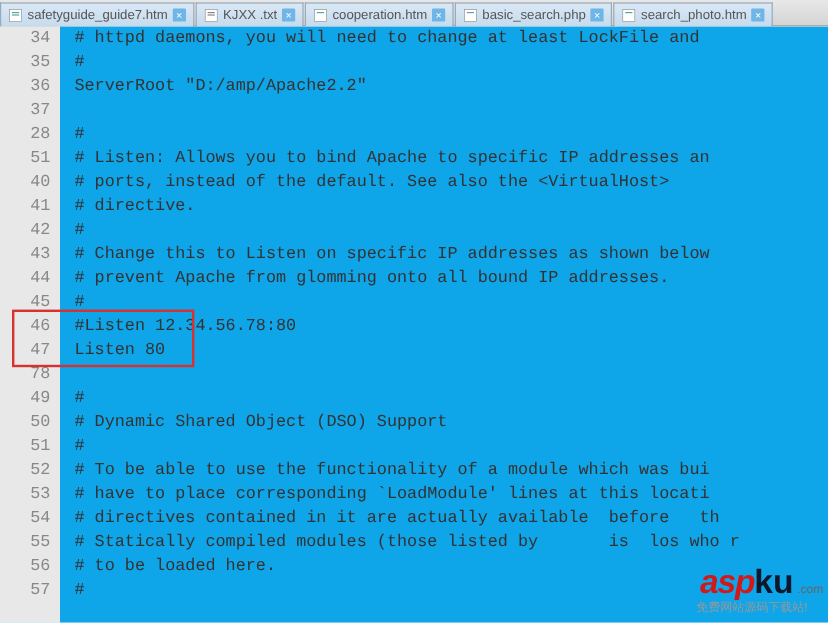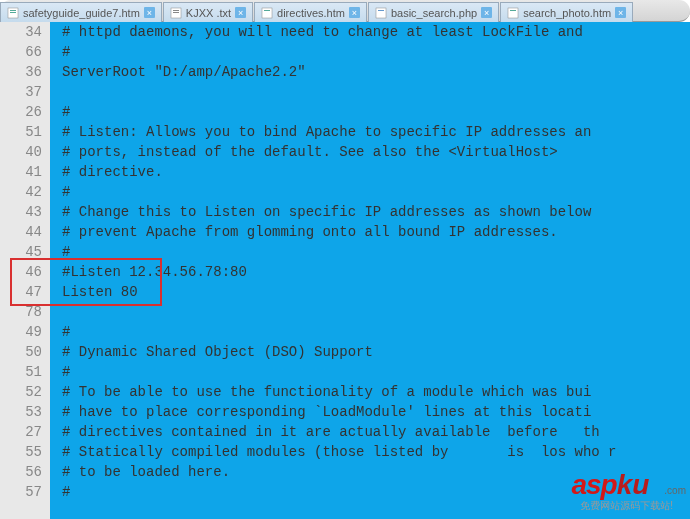--- a/index.html
+++ b/index.html
@@ -10,21 +10,20 @@
       width: 690px;
       height: 519px;
       overflow: hidden;
       position: relative;
     }
     .tabs {
       display: flex;
       background: linear-gradient(#e8e8e8, #d4d4d4);
       height: 22px;
       border-bottom: 1px solid #999;
-      border-radius: 11px;
     }
     .tab {
       display: flex;
       align-items: center;
       padding: 0 6px;
       background: linear-gradient(#dae8f5, #c5dbed);
       border: 1px solid #9ab;
       border-bottom: none;
       margin-right: 1px;
       font-size: 11px;
@@ -101,29 +100,28 @@
       pointer-events: none;
     }
     .wm-asp {
       color: #d31818;
       font-size: 28px;
       font-weight: bold;
       font-style: italic;
       letter-spacing: -1px;
     }
     .wm-ku {
-      color: #b91c1c;
+      color: #0f172a;
       font-size: 28px;
       font-weight: bold;
-      font-style: italic;
     }
     .wm-cn {
       font-size: 10px;
       color: #666;
-      margin-left: 15px;
+      margin-left: 3px;
     }
     .wm-tag {
       position: absolute;
       right: 17px;
       bottom: 6px;
       font-size: 10px;
       color: #999;
       font-family: "Microsoft YaHei", sans-serif;
     }
   </style>
@@ -153,21 +151,21 @@
     <span>KJXX .txt</span>
     <span class="tab-close">×</span>
   </div>
   <div class="tab">
     <span class="tab-icon">
       <svg width="12" height="12" viewBox="0 0 12 12">
           <rect x="1" y="1" width="10" height="10" fill="#fff" stroke="#888" stroke-width="0.5"></rect>
           <rect x="3" y="3" width="6" height="1" fill="#5a9"></rect>
         </svg>
     </span>
-    <span>directives.htm</span>
+    <span>cooperation.htm</span>
     <span class="tab-close">×</span>
   </div>
   <div class="tab">
     <span class="tab-icon">
       <svg width="12" height="12" viewBox="0 0 12 12">
           <rect x="1" y="1" width="10" height="10" fill="#fff" stroke="#888" stroke-width="0.5"></rect>
           <rect x="3" y="3" width="6" height="1" fill="#69c"></rect>
         </svg>
     </span>
     <span>basic_search.php</span>
@@ -181,40 +179,40 @@
         </svg>
     </span>
     <span>search_photo.htm</span>
     <span class="tab-close">×</span>
   </div>
 </div>
 
 <div class="editor">
   <div class="gutter" id="gutter">
       <div class="line">34</div>
-      <div class="line">66</div>
+      <div class="line">35</div>
       <div class="line">36</div>
       <div class="line">37</div>
-      <div class="line">26</div>
+      <div class="line">28</div>
       <div class="line">51</div>
       <div class="line">40</div>
       <div class="line">41</div>
       <div class="line">42</div>
       <div class="line">43</div>
       <div class="line">44</div>
       <div class="line">45</div>
       <div class="line">46</div>
       <div class="line">47</div>
       <div class="line">78</div>
       <div class="line">49</div>
       <div class="line">50</div>
       <div class="line">51</div>
       <div class="line">52</div>
       <div class="line">53</div>
-      <div class="line">27</div>
+      <div class="line">54</div>
       <div class="line">55</div>
       <div class="line">56</div>
       <div class="line">57</div>
     </div>
   <div class="code" id="code"><div class="line"># httpd daemons, you will need to change at least LockFile and</div><div class="line">#</div><div class="line">ServerRoot "D:/amp/Apache2.2"</div><div class="line"></div><div class="line">#</div><div class="line"># Listen: Allows you to bind Apache to specific IP addresses an</div><div class="line"># ports, instead of the default. See also the &lt;VirtualHost&gt;</div><div class="line"># directive.</div><div class="line">#</div><div class="line"># Change this to Listen on specific IP addresses as shown below</div><div class="line"># prevent Apache from glomming onto all bound IP addresses.</div><div class="line">#</div><div class="line">#Listen 12.34.56.78:80</div><div class="line">Listen 80</div><div class="line"></div><div class="line">#</div><div class="line"># Dynamic Shared Object (DSO) Support</div><div class="line">#</div><div class="line"># To be able to use the functionality of a module which was bui</div><div class="line"># have to place corresponding `LoadModule' lines at this locati</div><div class="line"># directives contained in it are actually available  before   th</div><div class="line"># Statically compiled modules (those listed by       is  los who r</div><div class="line"># to be loaded here.</div><div class="line">#</div></div>
   <div class="highlight-box"></div>
 </div>
 
 <div class="watermark">
   <span class="wm-asp">asp</span>

